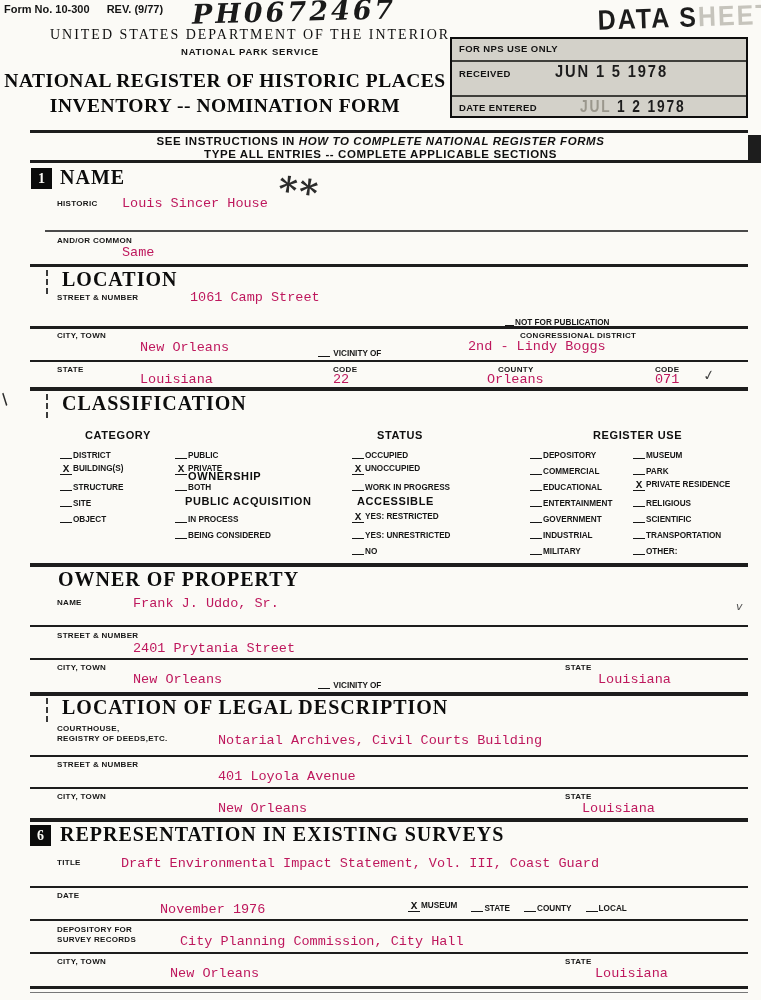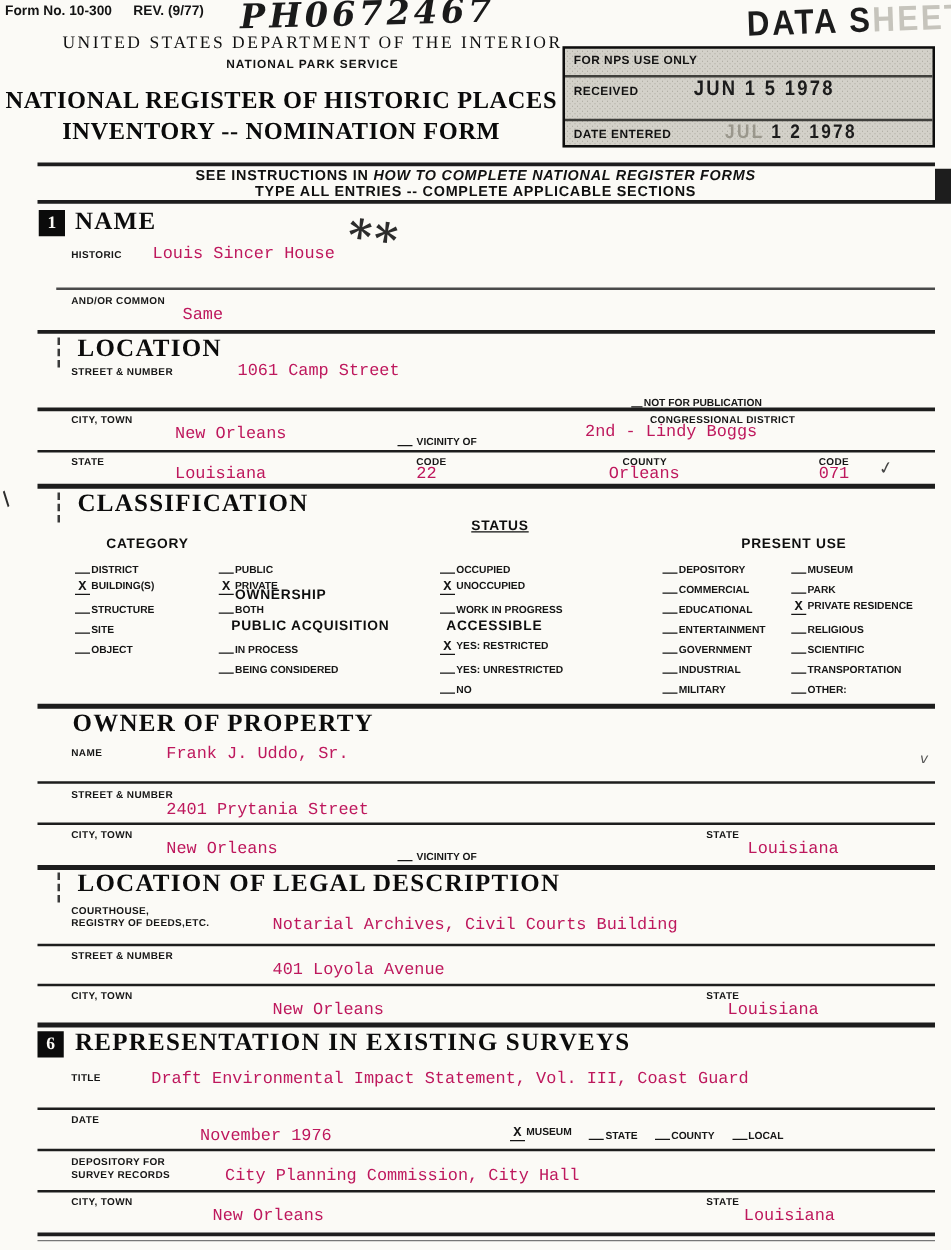--- a/index.html
+++ b/index.html
@@ -83,21 +83,21 @@
   <div class="hr" style="left:30px;top:160px;width:718px;height:3px;"></div>
   <div class="hr" style="left:748px;top:135px;width:13px;height:28px;"></div>
 
   <div class="numbox" style="left:31px;top:168px;">1</div>
   <div class="hdr" style="left:60px;top:166px;">NAME</div>
   <div class="lbl" style="left:57px;top:199px;">HISTORIC</div>
   <div class="val" style="left:122px;top:196px;">Louis Sincer House</div>
   <div class="penmark" style="left:278px;top:170px;font:bold 36px 'DejaVu Serif',serif;transform:rotate(8deg);letter-spacing:2px;">**</div>
   <div class="hr" style="left:45px;top:230px;width:703px;height:1.5px;background:#4a4a4a;"></div>
   <div class="lbl" style="left:57px;top:236px;">AND/OR COMMON</div>
-  <div class="val" style="left:122px;top:245px;margin-left:24px;">Same</div>
+  <div class="val" style="left:122px;top:245px;">Same</div>
   <div class="hr" style="left:30px;top:264px;width:718px;height:3px;"></div>
 
   <div class="dashv" style="left:46px;top:270px;"></div>
   <div class="hdr" style="left:62px;top:268px;">LOCATION</div>
   <div class="lbl" style="left:57px;top:293px;">STREET &amp; NUMBER</div>
   <div class="val" style="left:190px;top:290px;">1061 Camp Street</div>
   <div class="ck" style="left:505px;top:315px;">
     <span class="blank blank-s"></span><span>NOT FOR PUBLICATION</span>
   </div>
   <div class="hr" style="left:30px;top:326px;width:718px;height:2.5px;"></div>
@@ -119,22 +119,22 @@
   <div class="val" style="left:655px;top:372px;">071</div>
   <div class="penmark" style="left:703px;top:367px;font:italic 14px 'DejaVu Sans',sans-serif;transform:rotate(-10deg);color:#444;">✓</div>
   <div class="hr" style="left:30px;top:387px;width:718px;height:3.5px;"></div>
 
   <div class="penmark" style="left:2px;top:390px;font:bold 15px 'DejaVu Serif',serif;transform:rotate(-35deg);">/</div>
   <div class="dashv" style="left:46px;top:394px;"></div>
   <div class="hdr" style="left:62px;top:392px;">CLASSIFICATION</div>
 
   <div class="ckhdr" style="left:85px;top:429px;">CATEGORY</div>
   <div class="ckhdr" style="left:188px;top:429px;margin-top:41px;">OWNERSHIP</div>
-  <div class="ckhdr" style="left:377px;top:415px;text-decoration:underline;">STATUS</div>
-  <div class="ckhdr" style="left:593px;top:429px;">PRESENT USE</div>
+  <div class="ckhdr" style="left:377px;top:429px;">STATUS</div>
+  <div class="ckhdr" style="left:593px;top:429px;">REGISTER USE</div>
 
   <div class="ck" style="left:60px;top:448px;"><span class="blank"></span><span>DISTRICT</span></div>
   <div class="ck" style="left:60px;top:464px;"><span class="blank">X</span><span>BUILDING(S)</span></div>
   <div class="ck" style="left:60px;top:480px;"><span class="blank"></span><span>STRUCTURE</span></div>
   <div class="ck" style="left:60px;top:496px;"><span class="blank"></span><span>SITE</span></div>
   <div class="ck" style="left:60px;top:512px;"><span class="blank"></span><span>OBJECT</span></div>
 
   <div class="ck" style="left:175px;top:448px;"><span class="blank"></span><span>PUBLIC</span></div>
   <div class="ck" style="left:175px;top:464px;"><span class="blank">X</span><span>PRIVATE</span></div>
   <div class="ck" style="left:175px;top:480px;"><span class="blank"></span><span>BOTH</span></div>

